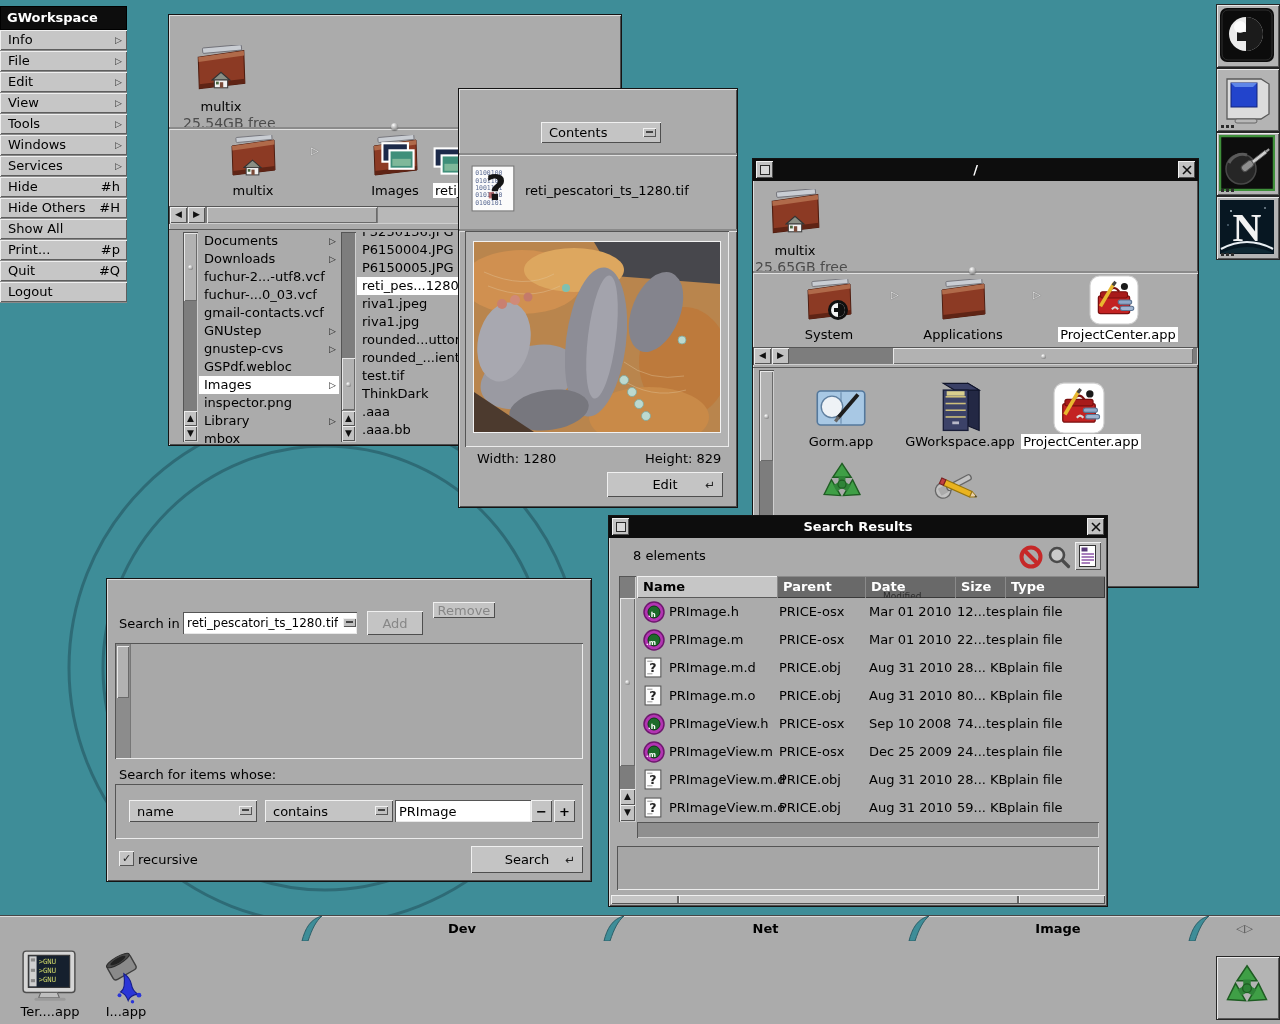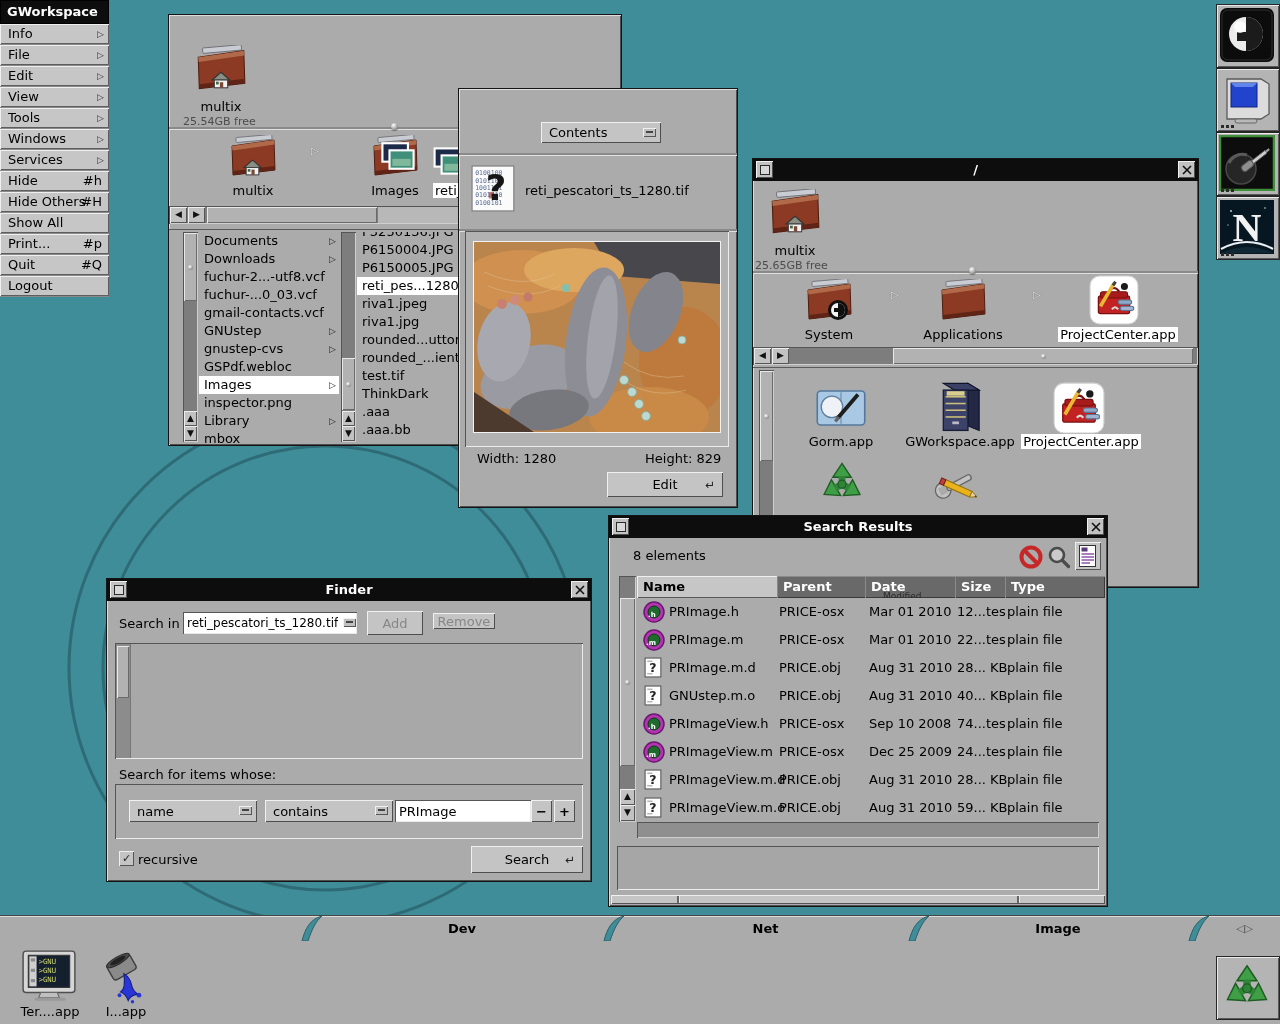--- a/index.html
+++ b/index.html
@@ -24,21 +24,21 @@
     box-shadow:inset 1px 1px 0 #dedede,inset -1px -1px 0 #4e4e4e;}
   .tbar{position:absolute;left:0;top:0;right:0;height:22px;background:#0d0d0d;
     color:#fff;font-weight:bold;font-size:13px;line-height:22px;text-align:center;}
   .tbtn{position:absolute;top:2px;width:17px;height:17px;background:#c2c2c2;
     box-shadow:inset 1px 1px 0 #f0f0f0,inset -1px -1px 0 #4e4e4e;display:flex;align-items:center;justify-content:center;}
   .tbtn.mini{left:3px}.tbtn.close{right:3px}
   .mini i{display:block;width:8px;height:8px;border:1px solid #2a2a2a;background:#d8d8d8;}
   .body{position:absolute;left:0;top:22px;right:0;bottom:0;}
 
   
-  #menu{left:0;top:0;width:109px;z-index:60;position:absolute;}
+  #menu{left:0;top:6px;width:127px;z-index:60;position:absolute;}
   #menu .mt{height:22px;background:#0d0d0d;color:#fff;font-weight:bold;font-size:13px;
     line-height:22px;padding-left:6px;border:1px solid #000;}
   .mitem{position:relative;height:20px;background:#c6c6c6;font-size:13px;line-height:20px;
     padding-left:8px;box-shadow:inset 1px 1px 0 #efefef,inset -1px -1px 0 #5e5e5e;border-bottom:1px solid #8a8a8a;}
   .mitem .br{position:absolute;right:5px;top:0;font-size:9px;color:#333;}
   .mitem .sc{position:absolute;right:7px;top:0;}
 
   
   .bitem{position:relative;height:18px;line-height:18px;font-size:13px;padding-left:5px;
     white-space:nowrap;overflow:hidden;}
@@ -56,21 +56,21 @@
   .btn .ret{position:absolute;right:8px;font-size:12px;color:#222;}
   .btn.dis{color:#878787;}
   .pop{background:#c4c4c4;box-shadow:inset 1px 1px 0 #f0f0f0,inset -1px -1px 0 #4e4e4e;
     font-size:13px;display:flex;align-items:center;position:absolute;padding-left:8px;}
   .pind{position:absolute;right:5px;top:50%;margin-top:-5px;width:13px;height:9px;background:#c0c0c0;
     box-shadow:inset 1px 1px 0 #f0f0f0,inset -1px -1px 0 #555;}
   .pind::after{content:"";display:block;width:7px;height:2px;background:#444;margin:3px auto 0;}
   .field{background:#fff;box-shadow:inset 1px 1px 0 #555,inset -1px -1px 0 #e8e8e8;
     font-size:13px;display:flex;align-items:center;padding:0 4px;position:absolute;white-space:nowrap;overflow:hidden;}
   .lbl{position:absolute;font-size:13px;white-space:nowrap;}
-  .small{font-size:11px;color:#4c4c4c;}
+  .small{font-size:14px;color:#4c4c4c;}
   .iconlab{position:absolute;font-size:13px;text-align:center;white-space:nowrap;}
   .iconlab.sel{background:#fff;padding:0 2px;}
 
   
   .th{position:absolute;height:22px;background:#696969;color:#fff;font-weight:bold;font-size:13px;
     line-height:22px;padding-left:6px;box-shadow:inset 1px 1px 0 #8a8a8a,inset -1px -1px 0 #3a3a3a;overflow:hidden;}
   .th.lt{background:#c6c6c6;color:#000;box-shadow:inset 1px 1px 0 #efefef,inset -1px -1px 0 #5a5a5a;}
   .tr{position:absolute;height:28px;font-size:13px;}
   .tr span{position:absolute;top:6px;white-space:nowrap;}
 
@@ -605,24 +605,24 @@
           <span style="left:32px">PRImage.m.d</span>
             <span style="left:142px">PRICE.obj</span>
             <span style="left:232px">Aug 31 2010</span>
             <span style="left:320px">28... KB</span>
             <span style="left:370px">plain file</span>
         </div>
         <div class="tr" style="top:84px;left:0;right:0">
           <svg class="abs" style="left:7px;top:3px" width="19" height="21">
               <use href="#sym-qdoc"></use>
             </svg>
-          <span style="left:32px">GNUstep.m.o</span>
+          <span style="left:32px">PRImage.m.o</span>
             <span style="left:142px">PRICE.obj</span>
             <span style="left:232px">Aug 31 2010</span>
-            <span style="left:320px">40... KB</span>
+            <span style="left:320px">80... KB</span>
             <span style="left:370px">plain file</span>
         </div>
         <div class="tr" style="top:112px;left:0;right:0">
           <svg class="abs" style="left:6px;top:3px" width="22" height="22">
               <use href="#sym-src"></use>
             </svg>
             <span class="srclab" style="left:11px;top:13px">.h</span>
           <span style="left:32px">PRImageView.h</span>
             <span style="left:142px">PRICE-osx</span>
             <span style="left:232px">Sep 10 2008</span>
@@ -667,42 +667,30 @@
       <div class="abs sk" style="left:8px;top:308px;width:482px;height:44px;background:#a6a6a6"></div>
 
       <div class="abs rz" style="left:2px;bottom:2px;right:2px;height:9px">
         <div class="abs" style="left:66px;top:1px;width:2px;height:7px;background:#666;box-shadow:1px 0 0 #e8e8e8"></div>
         <div class="abs" style="right:86px;top:1px;width:2px;height:7px;background:#666;box-shadow:1px 0 0 #e8e8e8"></div>
       </div>
     </div>
   </div>
 
   <div class="win" id="w-finder" style="left:106px;top:578px;width:484px;height:302px;z-index:40">
-    <div class="tbar">
-      <div class="tbtn mini">
-          <i></i>
-        </div>
-      <span>Finder</span>
-      <div class="tbtn close">
-        <svg width="10" height="10">
-            <line x1="1" y1="1" x2="9" y2="9" stroke="#111" stroke-width="1.6"></line>
-            <line x1="9" y1="1" x2="1" y2="9" stroke="#111" stroke-width="1.6"></line>
-          </svg>
-      </div>
-    </div>
     <div class="body">
       <div class="lbl" style="left:12px;top:15px">Search in</div>
       <div class="field" style="left:76px;top:11px;width:166px;height:22px;font-size:12px">
         <span style="overflow:hidden;white-space:nowrap">reti_pescatori_ts_1280.tif</span>
         <span class="pind" style="right:1px"></span>
       </div>
       <div class="btn dis" style="left:260px;top:10px;width:56px;height:24px">
           <span>Add</span>
         </div>
-      <div class="btn dis" style="left:326px;top:12px;width:62px;height:16px">
+      <div class="btn dis" style="left:326px;top:1px;width:62px;height:16px">
           <span>Remove</span>
         </div>
 
       <div class="abs sk" style="left:8px;top:42px;width:468px;height:116px;background:#a8a8a8">
         <div class="abs" style="left:1px;top:1px;width:14px;bottom:1px;background:#8c8c8c">
           <div class="sb-knob abs" style="left:1px;top:2px;width:12px;height:52px"></div>
         </div>
         <div class="abs" style="left:15px;top:1px;width:1px;bottom:1px;background:#777"></div>
       </div>
 

